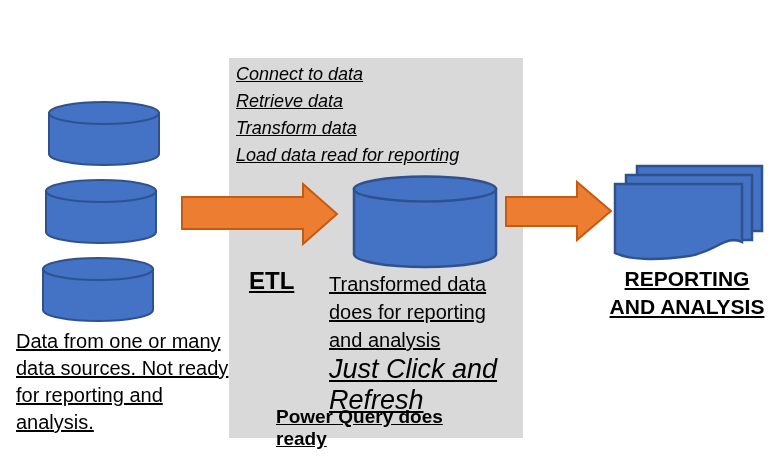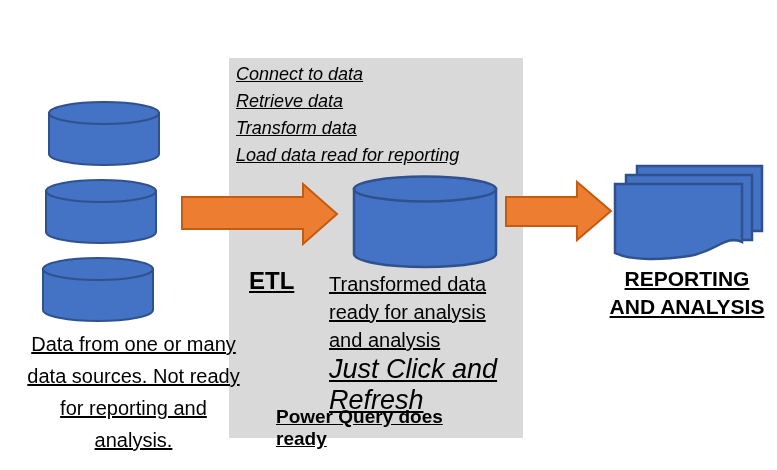--- a/index.html
+++ b/index.html
@@ -14,23 +14,22 @@
     left:229px;top:58px;width:294px;height:380px;
     background:#D9D9D9;
   }
   .etl-steps{
     left:236px;top:61px;width:280px;
     font-style:italic;font-size:18px;line-height:27px;
     white-space:pre-line;
   }
   .left-caption{
     left:16px;top:328px;width:235px;
-    font-size:20px;line-height:32px;
+    font-size:20px;line-height:27px;
     white-space:pre-line;
-    text-align:center;
   }
   .etl-label{
     left:249px;top:231px;
     font-size:24px;font-weight:bold;margin-top:36px;
   }
   .mid-caption{
     left:329px;top:270px;width:205px;
     font-size:20px;line-height:28px;
     white-space:pre-line;
   }
@@ -91,21 +90,21 @@
 <div class="abs etl-label">ETL</div>
 
 <div class="abs" style="left:352px;top:175px;">
   <svg width="146" height="95" viewBox="0 0 146 95">
     <path d="M2 14 L2 79 A71 13 0 0 0 144 79 L144 14 Z" stroke-width="2.5" fill="#4472C4" stroke="#2F528F"></path>
     <ellipse cx="73" cy="14" rx="71" ry="12.5" stroke-width="2.5" fill="#4472C4" stroke="#2F528F"></ellipse>
   </svg>
 </div>
 
 <div class="abs mid-caption">Transformed data
-ready for analysis
+does for reporting
 and analysis</div>
 <div class="abs mid-note">Just Click and Refresh</div>
 <div class="abs pq-footer">Power Query does ready</div>
 
 <div class="abs" style="left:504px;top:179px;">
   <svg width="110" height="64" viewBox="0 0 110 64">
     <polygon points="2,18 73,18 73,3 107,32 73,61 73,47 2,47" stroke-width="2" fill="#ED7D31" stroke="#C55A11"></polygon>
   </svg>
 </div>
 

